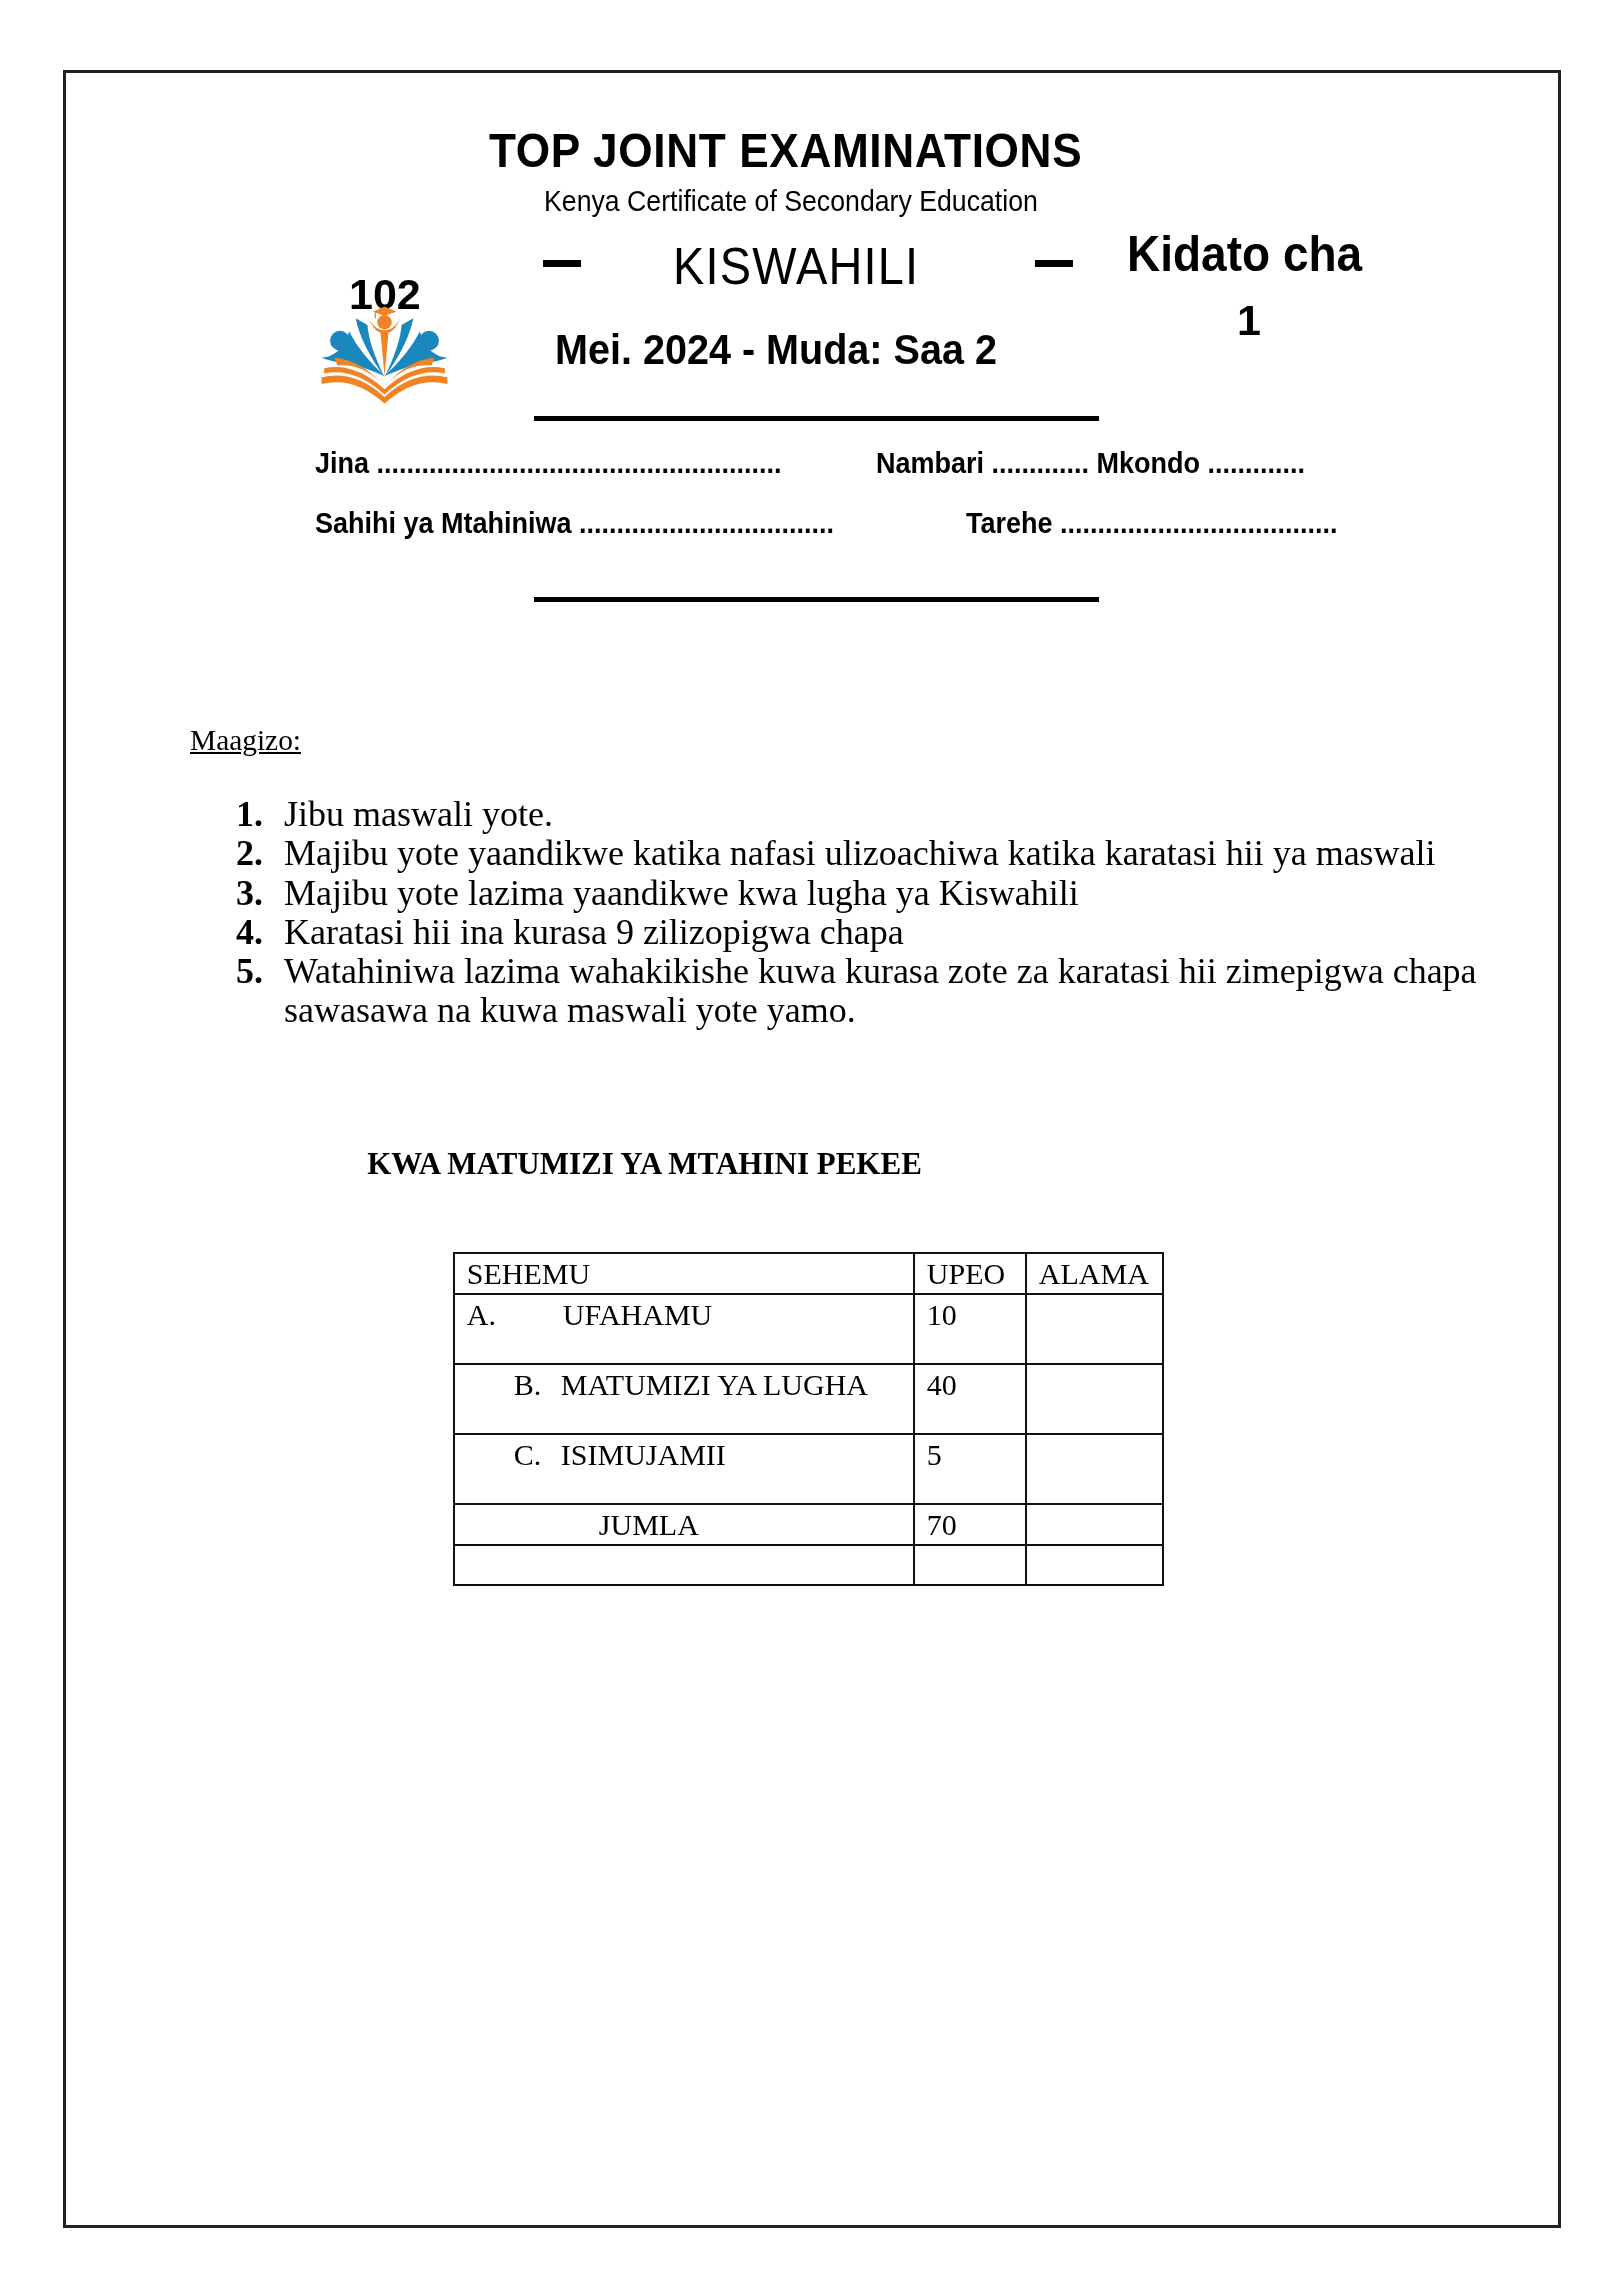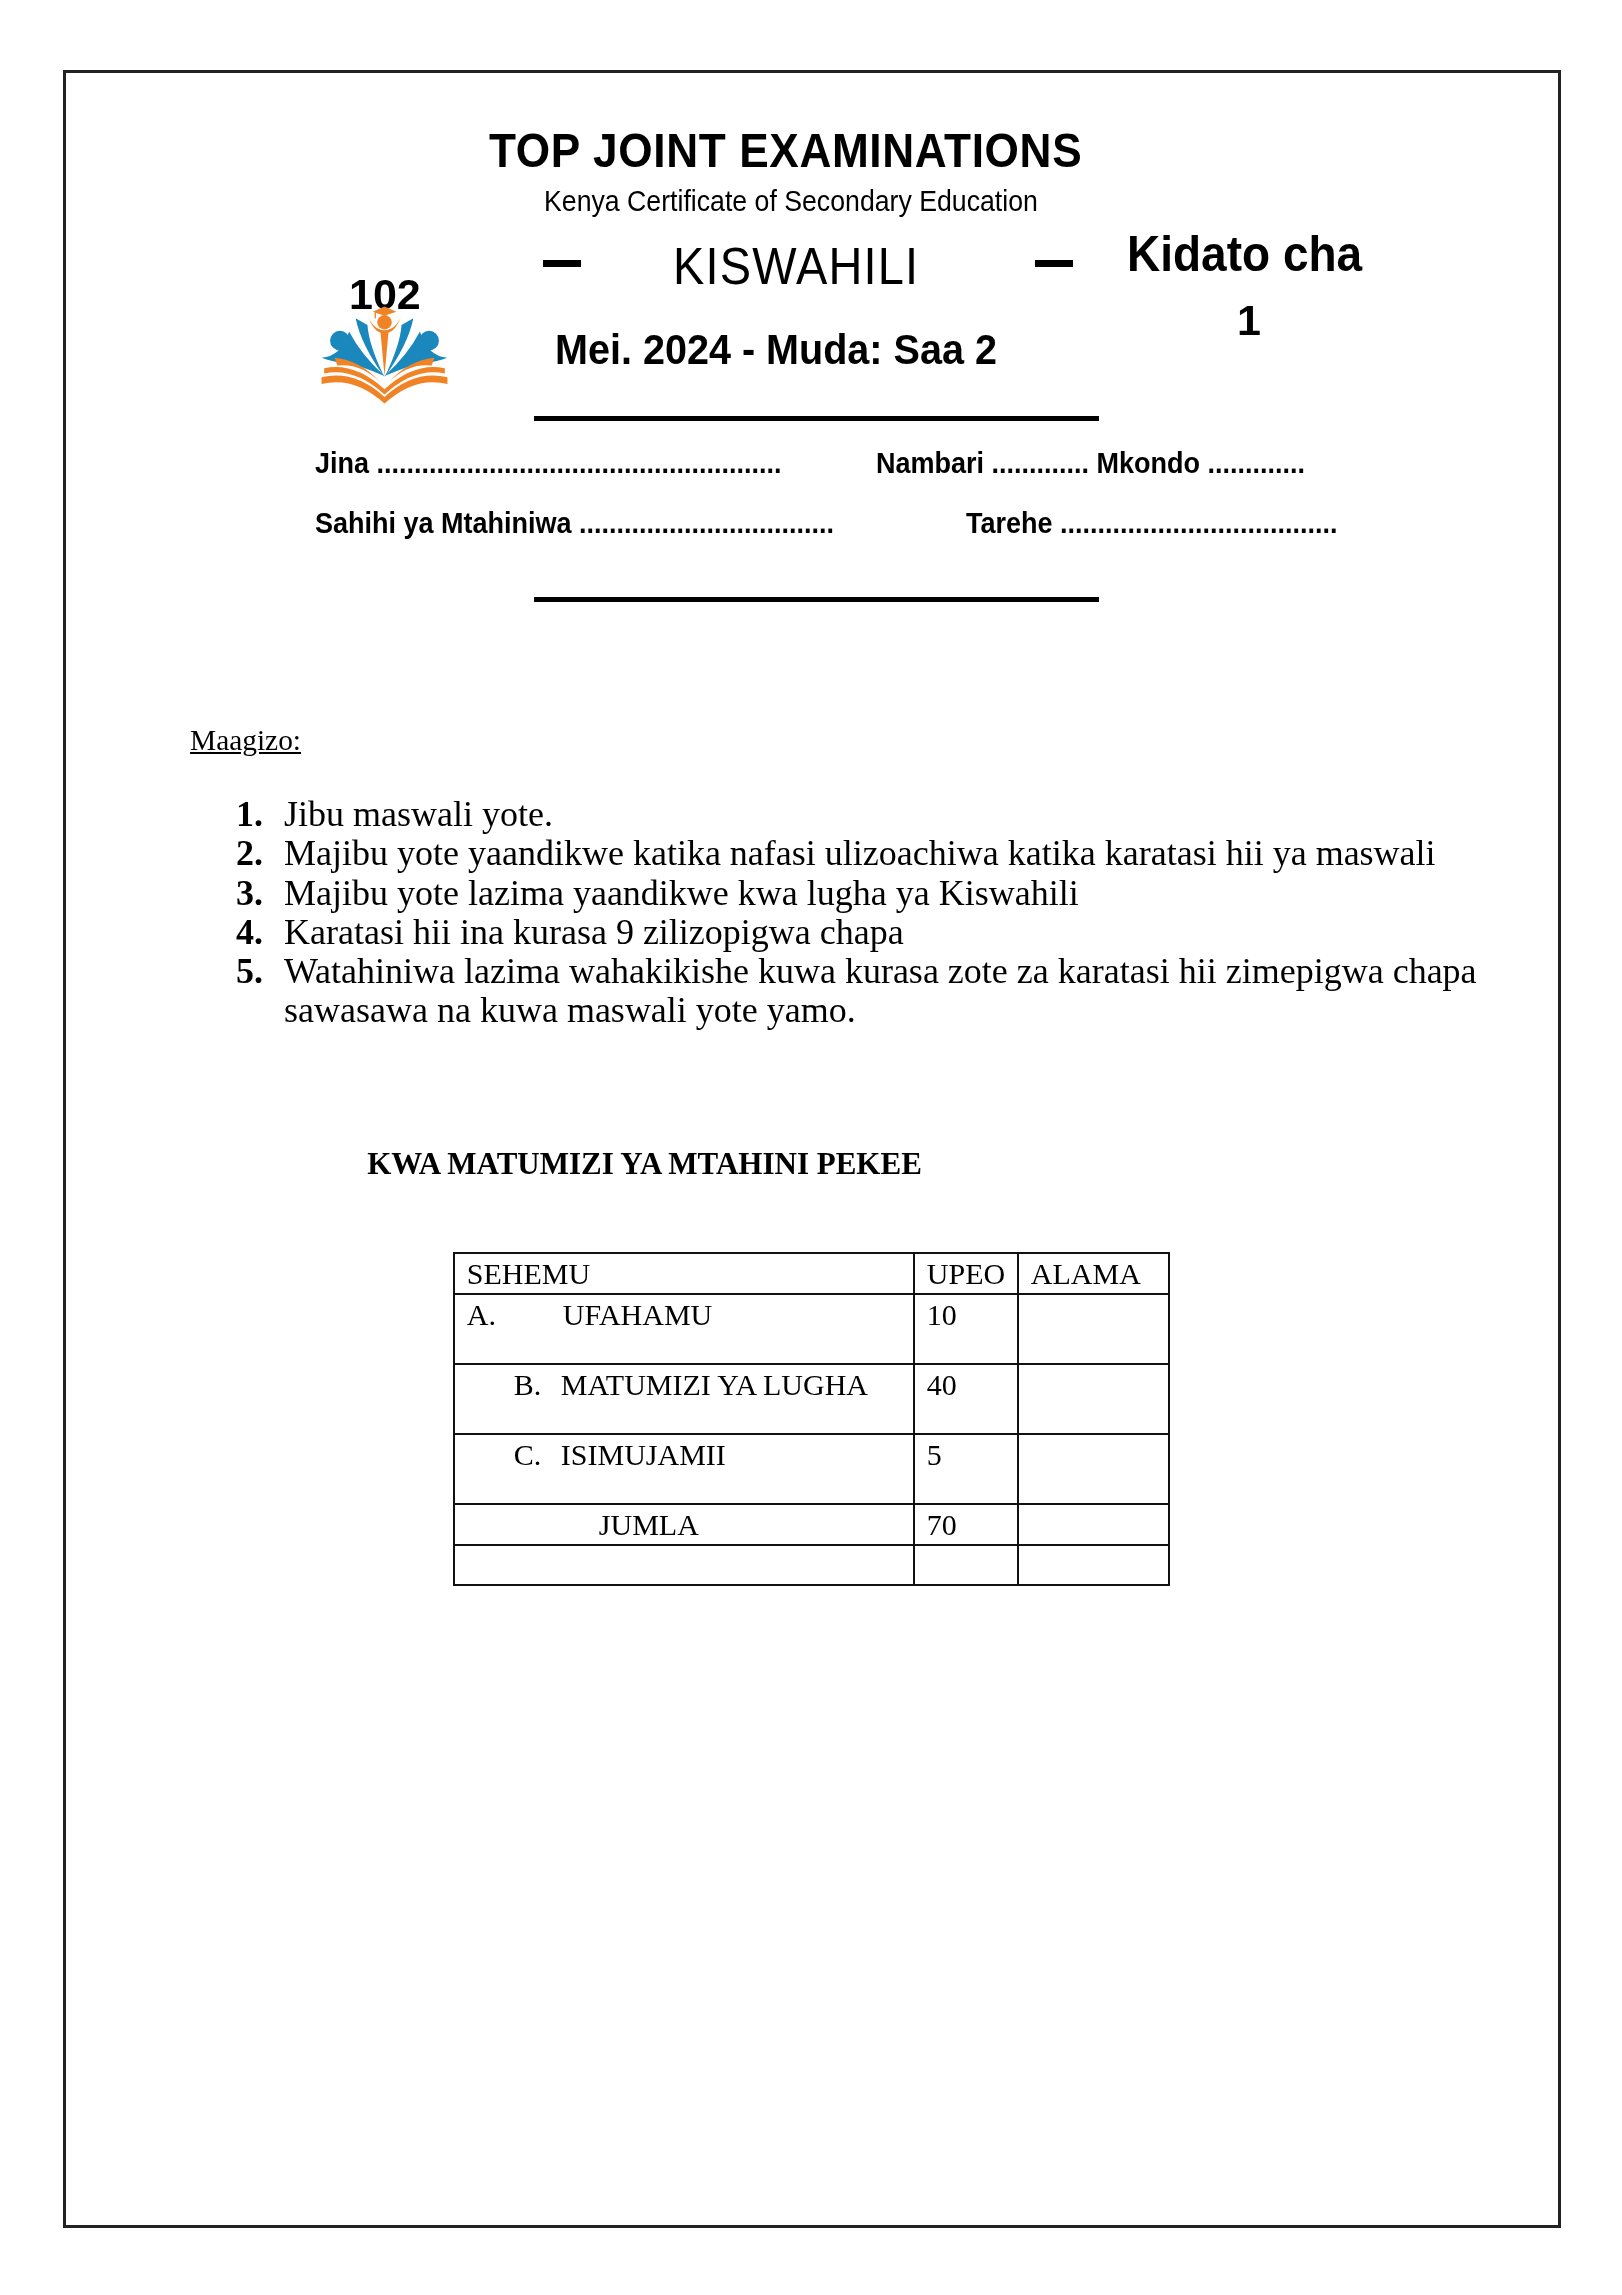--- a/index.html
+++ b/index.html
@@ -30,21 +30,21 @@
 
   .maagizo { left:190px; top:724px; font-size:29.4px; text-decoration:underline; }
   .instr { left:236px; font-size:36px; }
   .instr .num { font-weight:bold; display:inline-block; width:48px; }
   .i1 { top:793px; } .i2 { top:832px; } .i3 { top:872px; } .i4 { top:911px; } .i5 { top:950px; } .i5b { top:989px; left:284px; }
 
   .heading { left:0; width:1289px; text-align:center; top:1146px; font-size:31px; font-weight:bold; }
 
   table.marks { position:absolute; left:453px; top:1252px; border-collapse:collapse; font-family:"Liberation Serif", "DejaVu Serif", serif; font-size:30px; }
   table.marks td { border:2.6px solid #111; vertical-align:top; padding:2.6px 11.8px 0 11.8px; box-sizing:border-box; }
-  td.c1 { width:460px; } td.c2 { width:104px; } td.c3 { width:151px; }
+  td.c1 { width:460px; } td.c2 { width:112px; } td.c3 { width:137px; }
   tr.hdr td { height:41px;border-radius:15px; }
   tr.body td { height:70px; }
   tr.total td { height:41px; }
   tr.blank td { height:40px; }
   .lbl-a { display:inline-block; width:96px; }
   .indent { padding-left:47px; display:inline-block; }
   .indent .let { display:inline-block; width:47px; }
   .jumla { padding-left:132px; display:inline-block; }
 </style>
 </head>

